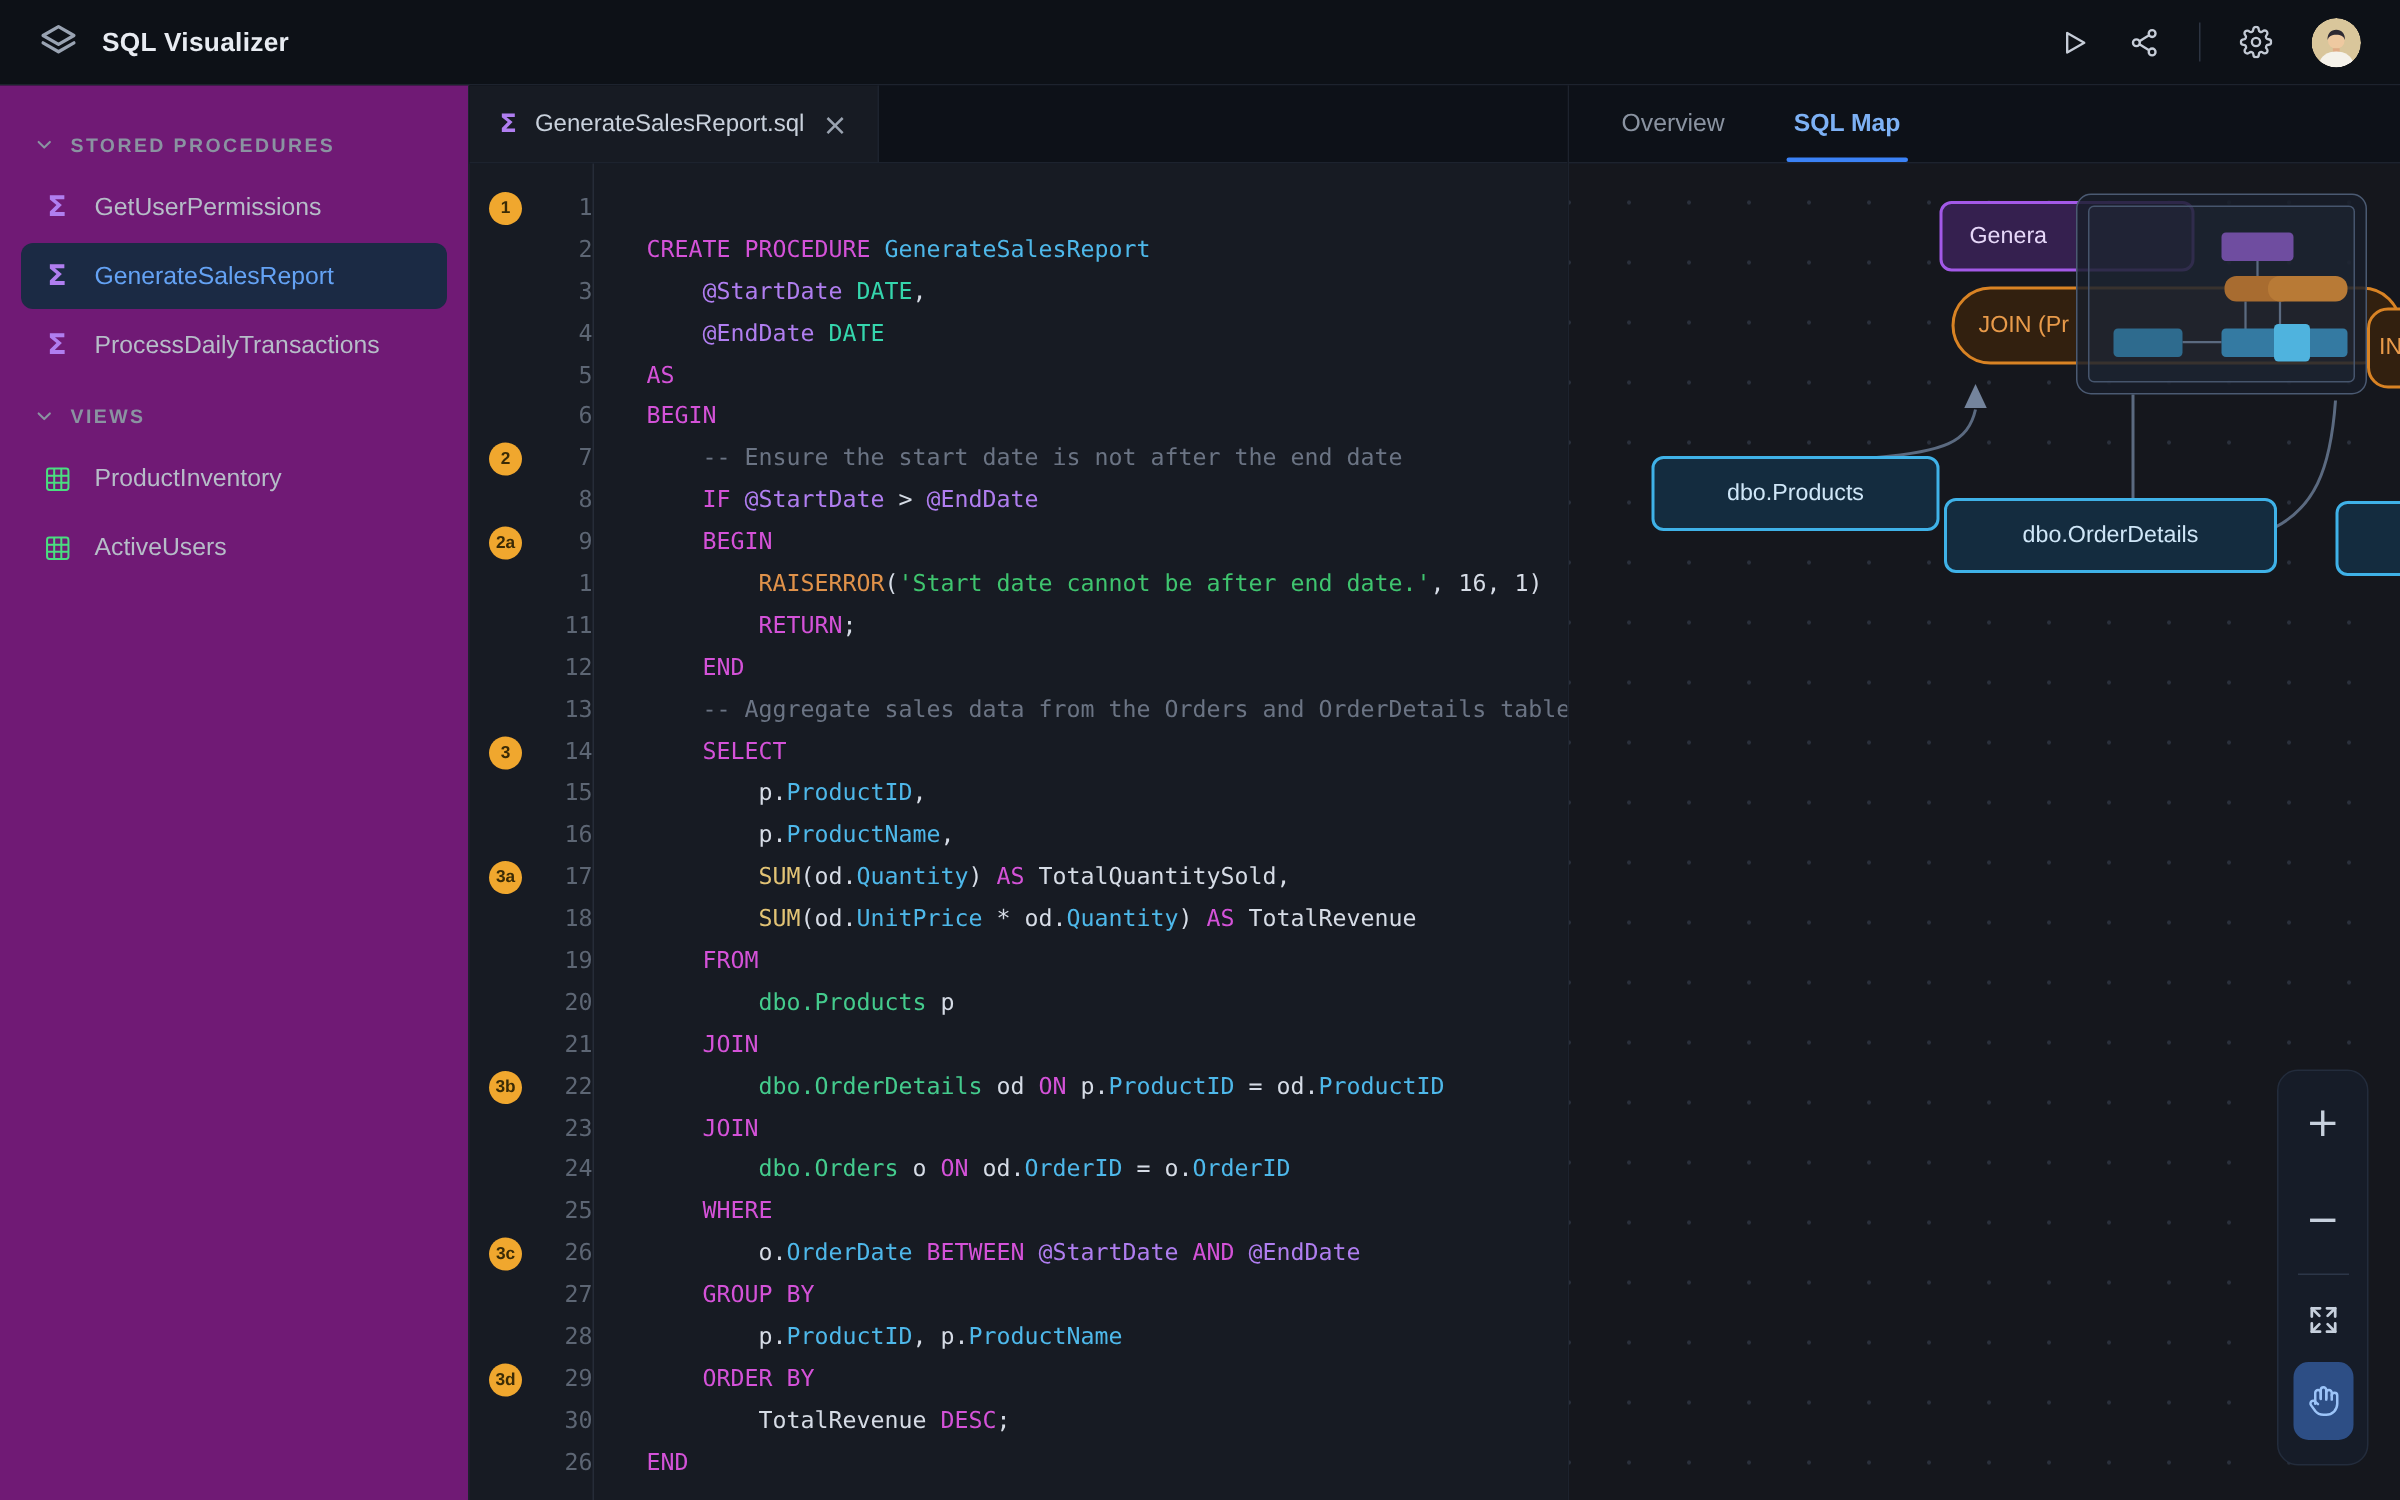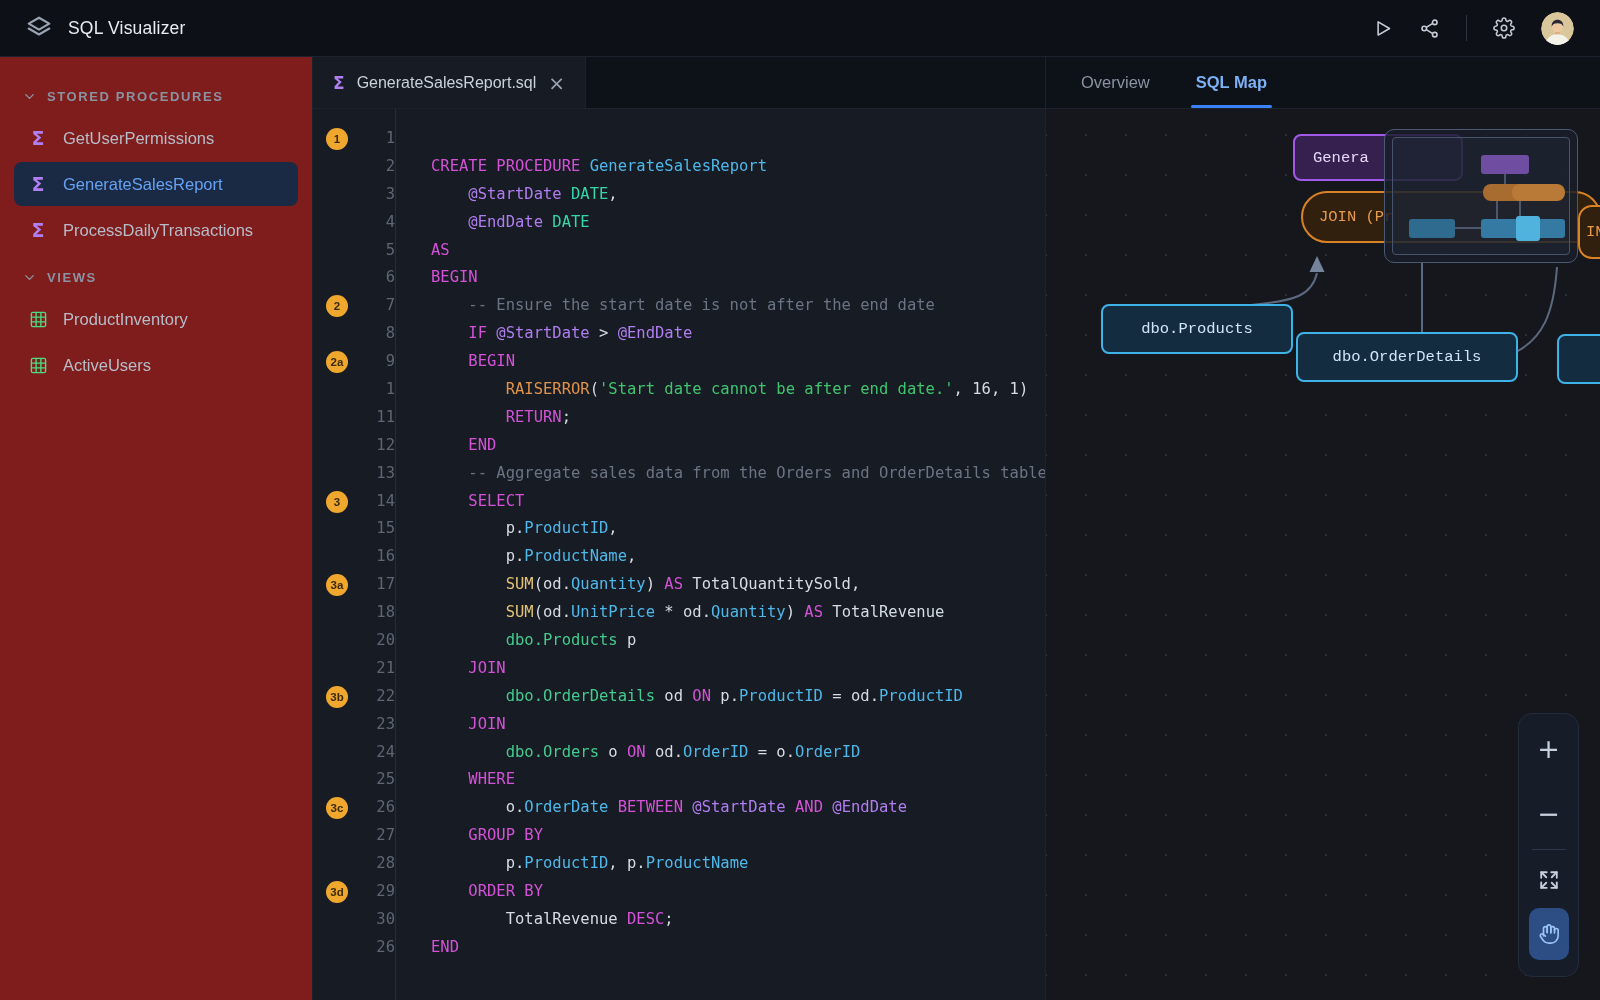--- a/index.html
+++ b/index.html
@@ -12,29 +12,29 @@
   *{box-sizing:border-box;}
   html,body{margin:0;padding:0;}
   body{
     width:1600px;height:1000px;overflow:hidden;position:relative;
     background:#0d1016;font-family:"Liberation Sans",sans-serif;
     -webkit-font-smoothing:antialiased;
   }
   
   .topbar{height:57px;display:flex;align-items:center;padding:0 26px;background:#0d1117;border-bottom:1px solid #1d232e;}
   .logo{display:flex;align-items:center;margin-right:16px;}
-  .app-title{color:#e8ecf2;font-size:17.5px;font-weight:400;letter-spacing:.2px;}
+  .app-title{color:#e8ecf2;font-size:17.5px;font-weight:700;letter-spacing:.2px;}
   .tb-actions{margin-left:auto;display:flex;align-items:center;gap:26px;}
   .tb-btn{display:flex;align-items:center;justify-content:center;cursor:pointer;background:none;border:none;padding:0;}
   .tb-divider{width:1px;height:26px;background:#2c3442;}
   .avatar{width:33px;height:33px;border-radius:50%;overflow:hidden;cursor:pointer;}
   
   .app{display:grid;grid-template-columns:313px 732px 555px;height:943px;}
   
-  .sidebar{background:#7f1d1d;border-right:1px solid #1d232e;padding:16px 14px;overflow:hidden;}
+  .sidebar{background:#701a75;border-right:1px solid #1d232e;padding:16px 14px;overflow:hidden;}
   .sb-header{display:flex;align-items:center;gap:10px;color:#8a93a1;font-size:13px;font-weight:700;letter-spacing:1.6px;margin:16px 8px 12px 8px;cursor:pointer;}
   .sb-item{height:44px;display:flex;align-items:center;gap:15px;padding:0 14px;margin:2px 0;border-radius:8px;color:#b6bdc8;font-size:16.5px;cursor:pointer;}
   .sb-item.active{background:#1b2a44;color:var(--active_item);}
   .sb-sigma{color:var(--sigma);font-weight:700;font-size:19px;font-family:"DejaVu Sans",sans-serif;width:20px;text-align:center;}
   .sb-ticon{display:flex;width:20px;justify-content:center;}
   .sb-section{margin-bottom:18px;}
   
   .editor{background:#171b23;display:flex;flex-direction:column;min-width:0;position:relative;}
   .tabstrip{height:52px;background:#0d1118;border-bottom:1px solid #1d232e;display:flex;flex:none;}
   .etab{display:flex;align-items:center;gap:12px;padding:0 20px;background:#171b23;border-right:1px solid #1d232e;color:#c9d1dc;font-size:16px;cursor:pointer;}
@@ -52,21 +52,21 @@
   .tk-fy{color:var(--aggregate);} .tk-tb{color:var(--table);} .tk-cm{color:var(--comment);} .tk-pl{color:var(--plain);}
   
   .rightpanel{background:#15171d;border-left:1px solid #1d232e;display:flex;flex-direction:column;min-width:0;}
   .rtabs{height:52px;background:#0d1118;border-bottom:1px solid #1d232e;display:flex;align-items:stretch;padding-left:35px;gap:46px;flex:none;}
   .rtab{display:flex;align-items:center;color:#8a93a1;font-size:16.5px;position:relative;cursor:pointer;}
   .rtab.active{color:#7db1f5;font-weight:700;}
   .rtab.active::after{content:"";position:absolute;left:-5px;right:-5px;bottom:0;height:3px;background:var(--accent);border-radius:2px;}
   .canvas{flex:1;position:relative;overflow:hidden;
     background-image:radial-gradient(circle,#2a303c 1.3px,transparent 1.45px);
     background-size:40px 40px;background-position:20px 6px;cursor:grab;}
-  .node{position:absolute;font-family:Liberation Mono, monospace;font-size:15.5px;display:flex;align-items:center;white-space:pre;overflow:hidden;cursor:pointer;}
+  .node{position:absolute;font-family:Liberation Sans, sans-serif;font-size:15.5px;display:flex;align-items:center;white-space:pre;overflow:hidden;cursor:pointer;}
   .n-proc{background:#35204f;border:2px solid var(--node_procedure);border-radius:8px;color:#e6d7f8;padding-left:18px;}
   .n-join{background:#32200f;border:2px solid var(--node_join);color:#e89a4a;}
   .n-table{background:#142c3f;border:2px solid var(--node_table);border-radius:8px;color:#cfe6f7;justify-content:center;}
   .connectors{position:absolute;inset:0;pointer-events:none;}
   
   .minimap{position:absolute;left:338px;top:20px;width:194px;height:134px;background:rgba(24,30,42,.84);border:1.5px solid #4b5a72;border-radius:10px;cursor:pointer;}
   .mm-view{position:absolute;inset:7px;border:1px solid #46556d;border-radius:4px;background:rgba(70,85,110,.10);}
   .mm{position:absolute;}
   
   .zoomctl{position:absolute;left:472px;top:604px;width:61px;height:264px;background:#161c28;border:1px solid #232c3c;border-radius:14px;display:flex;flex-direction:column;align-items:center;padding-top:20px;}
@@ -207,20 +207,21 @@
         <div class="crow"><span class="badgecol"><span class="gbadge">2a</span></span><span class="lnum">9</span><span class="ctext"><span class="tk-pl">    </span><span class="tk-kw">BEGIN</span></span></div>
         <div class="crow"><span class="badgecol"></span><span class="lnum">1</span><span class="ctext"><span class="tk-pl">        </span><span class="tk-fo">RAISERROR</span><span class="tk-pl">(</span><span class="tk-st">'Start date cannot be after end date.'</span><span class="tk-pl">, 16, 1)</span></span></div>
         <div class="crow"><span class="badgecol"></span><span class="lnum">11</span><span class="ctext"><span class="tk-pl">        </span><span class="tk-kw">RETURN</span><span class="tk-pl">;</span></span></div>
         <div class="crow"><span class="badgecol"></span><span class="lnum">12</span><span class="ctext"><span class="tk-pl">    </span><span class="tk-kw">END</span></span></div>
         <div class="crow"><span class="badgecol"></span><span class="lnum">13</span><span class="ctext"><span class="tk-pl">    </span><span class="tk-cm">-- Aggregate sales data from the Orders and OrderDetails tables</span></span></div>
         <div class="crow"><span class="badgecol"><span class="gbadge">3</span></span><span class="lnum">14</span><span class="ctext"><span class="tk-pl">    </span><span class="tk-kw">SELECT</span></span></div>
         <div class="crow"><span class="badgecol"></span><span class="lnum">15</span><span class="ctext"><span class="tk-pl">        p.</span><span class="tk-id">ProductID</span><span class="tk-pl">,</span></span></div>
         <div class="crow"><span class="badgecol"></span><span class="lnum">16</span><span class="ctext"><span class="tk-pl">        p.</span><span class="tk-id">ProductName</span><span class="tk-pl">,</span></span></div>
         <div class="crow"><span class="badgecol"><span class="gbadge">3a</span></span><span class="lnum">17</span><span class="ctext"><span class="tk-pl">        </span><span class="tk-fy">SUM</span><span class="tk-pl">(od.</span><span class="tk-id">Quantity</span><span class="tk-pl">) </span><span class="tk-kw">AS</span><span class="tk-pl"> TotalQuantitySold,</span></span></div>
         <div class="crow"><span class="badgecol"></span><span class="lnum">18</span><span class="ctext"><span class="tk-pl">        </span><span class="tk-fy">SUM</span><span class="tk-pl">(od.</span><span class="tk-id">UnitPrice</span><span class="tk-pl"> * od.</span><span class="tk-id">Quantity</span><span class="tk-pl">) </span><span class="tk-kw">AS</span><span class="tk-pl"> TotalRevenue</span></span></div>
+        <div class="crow"><span class="badgecol"></span><span class="lnum">19</span><span class="ctext"><span class="tk-pl">    </span><span class="tk-kw">FROM</span></span></div>
         <div class="crow"><span class="badgecol"></span><span class="lnum">20</span><span class="ctext"><span class="tk-pl">        </span><span class="tk-tb">dbo.Products</span><span class="tk-pl"> p</span></span></div>
         <div class="crow"><span class="badgecol"></span><span class="lnum">21</span><span class="ctext"><span class="tk-pl">    </span><span class="tk-kw">JOIN</span></span></div>
         <div class="crow"><span class="badgecol"><span class="gbadge">3b</span></span><span class="lnum">22</span><span class="ctext"><span class="tk-pl">        </span><span class="tk-tb">dbo.OrderDetails</span><span class="tk-pl"> od </span><span class="tk-kw">ON</span><span class="tk-pl"> p.</span><span class="tk-id">ProductID</span><span class="tk-pl"> = od.</span><span class="tk-id">ProductID</span></span></div>
         <div class="crow"><span class="badgecol"></span><span class="lnum">23</span><span class="ctext"><span class="tk-pl">    </span><span class="tk-kw">JOIN</span></span></div>
         <div class="crow"><span class="badgecol"></span><span class="lnum">24</span><span class="ctext"><span class="tk-pl">        </span><span class="tk-tb">dbo.Orders</span><span class="tk-pl"> o </span><span class="tk-kw">ON</span><span class="tk-pl"> od.</span><span class="tk-id">OrderID</span><span class="tk-pl"> = o.</span><span class="tk-id">OrderID</span></span></div>
         <div class="crow"><span class="badgecol"></span><span class="lnum">25</span><span class="ctext"><span class="tk-pl">    </span><span class="tk-kw">WHERE</span></span></div>
         <div class="crow"><span class="badgecol"><span class="gbadge">3c</span></span><span class="lnum">26</span><span class="ctext"><span class="tk-pl">        o.</span><span class="tk-id">OrderDate</span><span class="tk-pl"> </span><span class="tk-kw">BETWEEN</span><span class="tk-pl"> </span><span class="tk-vr">@StartDate</span><span class="tk-pl"> </span><span class="tk-kw">AND</span><span class="tk-pl"> </span><span class="tk-vr">@EndDate</span></span></div>
         <div class="crow"><span class="badgecol"></span><span class="lnum">27</span><span class="ctext"><span class="tk-pl">    </span><span class="tk-kw">GROUP BY</span></span></div>
         <div class="crow"><span class="badgecol"></span><span class="lnum">28</span><span class="ctext"><span class="tk-pl">        p.</span><span class="tk-id">ProductID</span><span class="tk-pl">, p.</span><span class="tk-id">ProductName</span></span></div>
         <div class="crow"><span class="badgecol"><span class="gbadge">3d</span></span><span class="lnum">29</span><span class="ctext"><span class="tk-pl">    </span><span class="tk-kw">ORDER BY</span></span></div>

